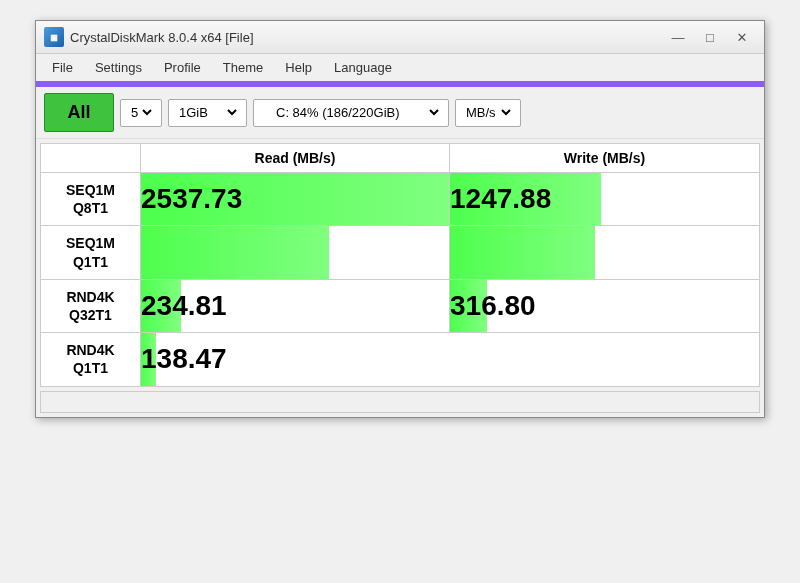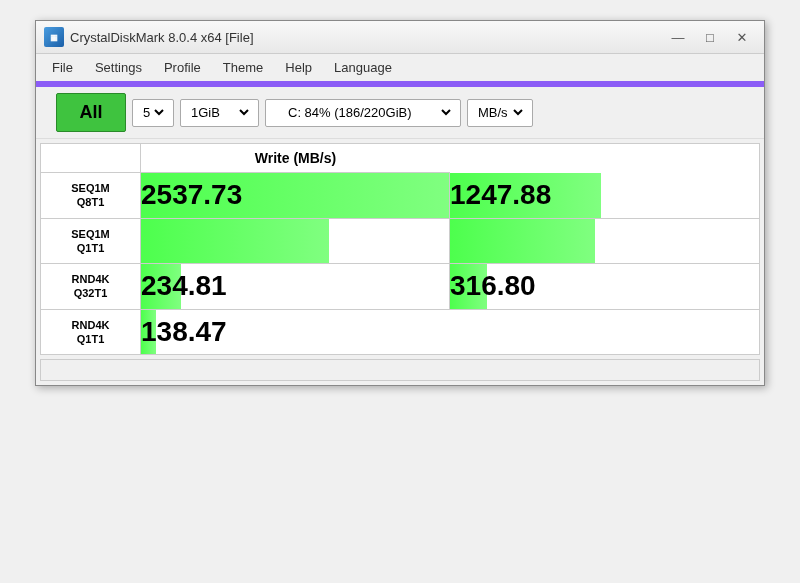--- a/index.html
+++ b/index.html
@@ -74,21 +74,21 @@
     .menu-item {
       padding: 3px 10px;
       font-size: 13px;
       color: #333;
       cursor: pointer;
       border-radius: 2px;
     }
 
     .toolbar {
       background: #f0f0f0;
-      padding: 6px 20px;
+      padding: 6px 8px;
       display: flex;
       align-items: center;
       gap: 6px;
       border-bottom: 1px solid #ddd;
     }
     .all-btn {
       background: #3fc33f;
       color: black;
       border: 1px solid #2a8a2a;
       padding: 8px 18px;
@@ -142,21 +142,21 @@
     .data-row {
       display: grid;
       grid-template-columns: 100px 1fr 1fr;
       border-bottom: 1px solid #ccc;
     }
     .row-label {
       background: white;
       border-right: 1px solid #ccc;
       padding: 8px 12px;
       text-align: center;
-      font-size: 11px;
+      font-size: 14px;
       font-weight: bold;
       display: flex;
       align-items: center;
       justify-content: center;
       line-height: 1.3;
     }
     .data-cell {
       position: relative;
       border-right: 1px solid #ccc;
       overflow: hidden;
@@ -253,20 +253,21 @@
         <option>GB/s</option>
         <option>IOPS</option>
       </select>
     </div>
   </div>
 
   <div class="main-content">
 
     <div class="header-row">
       <div class="header-cell"></div>
+      <div class="header-cell">Read (MB/s)</div>
       <div class="header-cell" style="border-right:none;">Write (MB/s)</div>
     </div>
 
     <div class="data-row">
       <div class="row-label">SEQ1M<br>Q8T1</div>
       <div class="data-cell">
         <div class="bar-bg" style="width:100%;"></div>
         <span class="data-value">2537.73</span>
       </div>
       <div class="data-cell">

